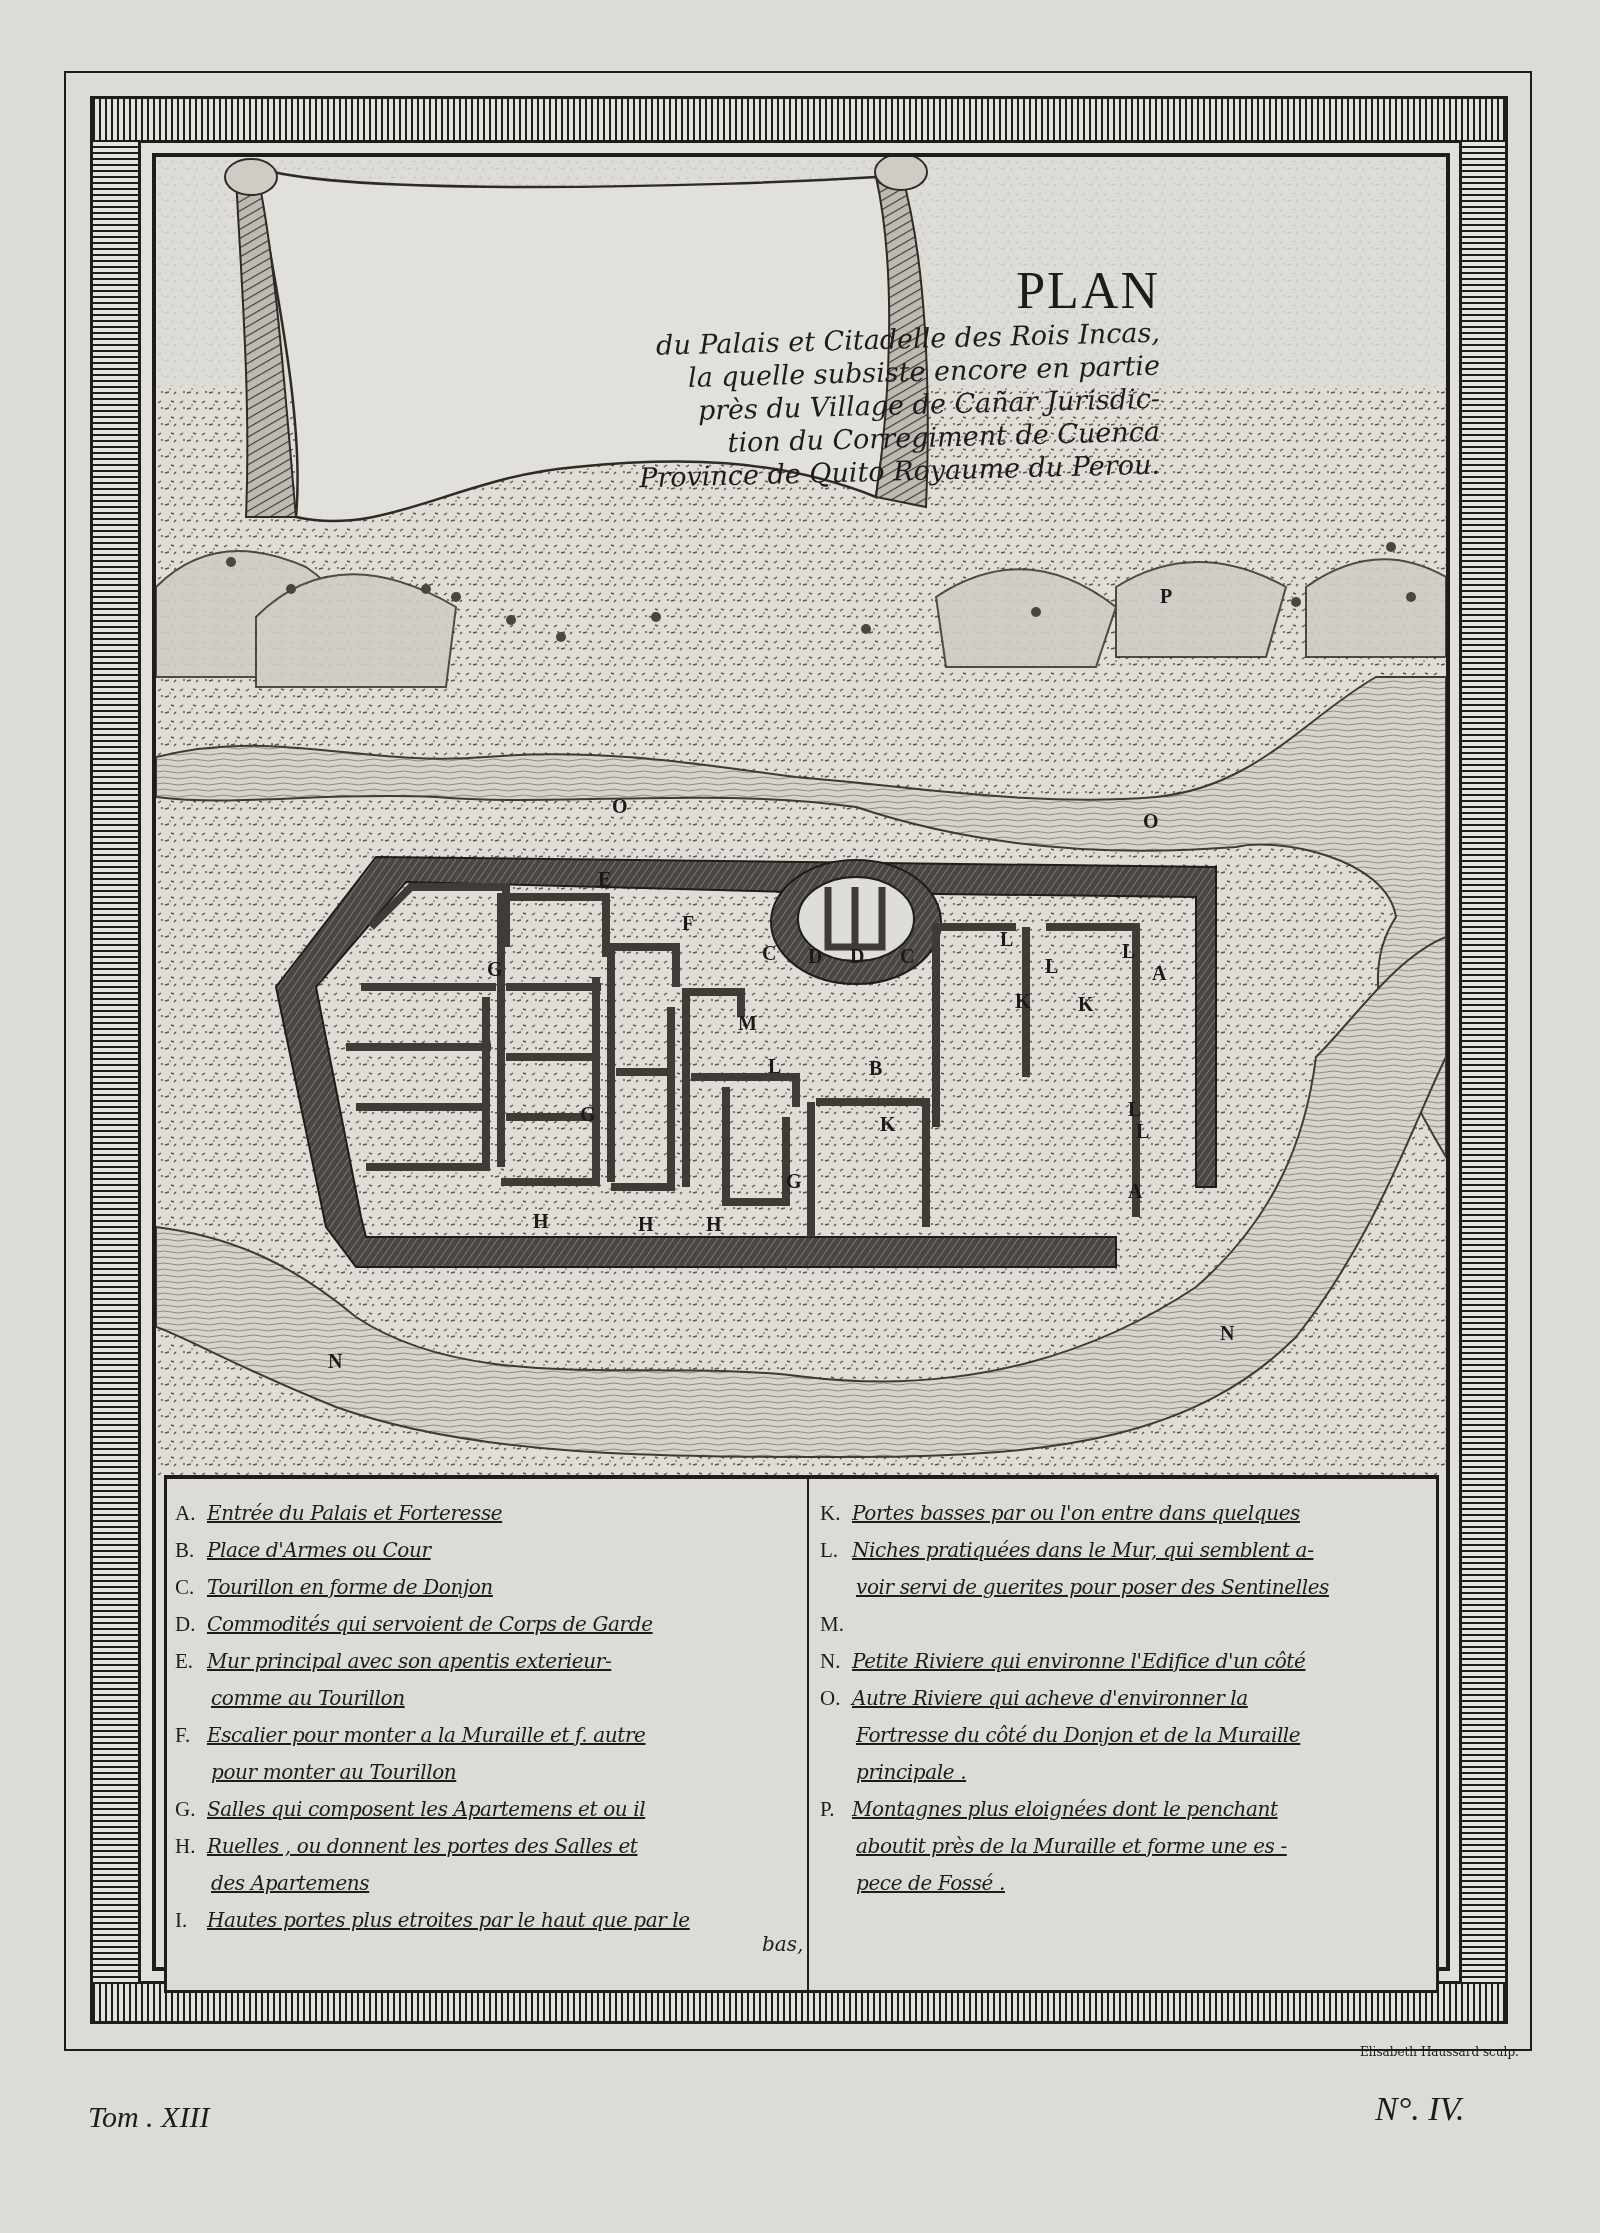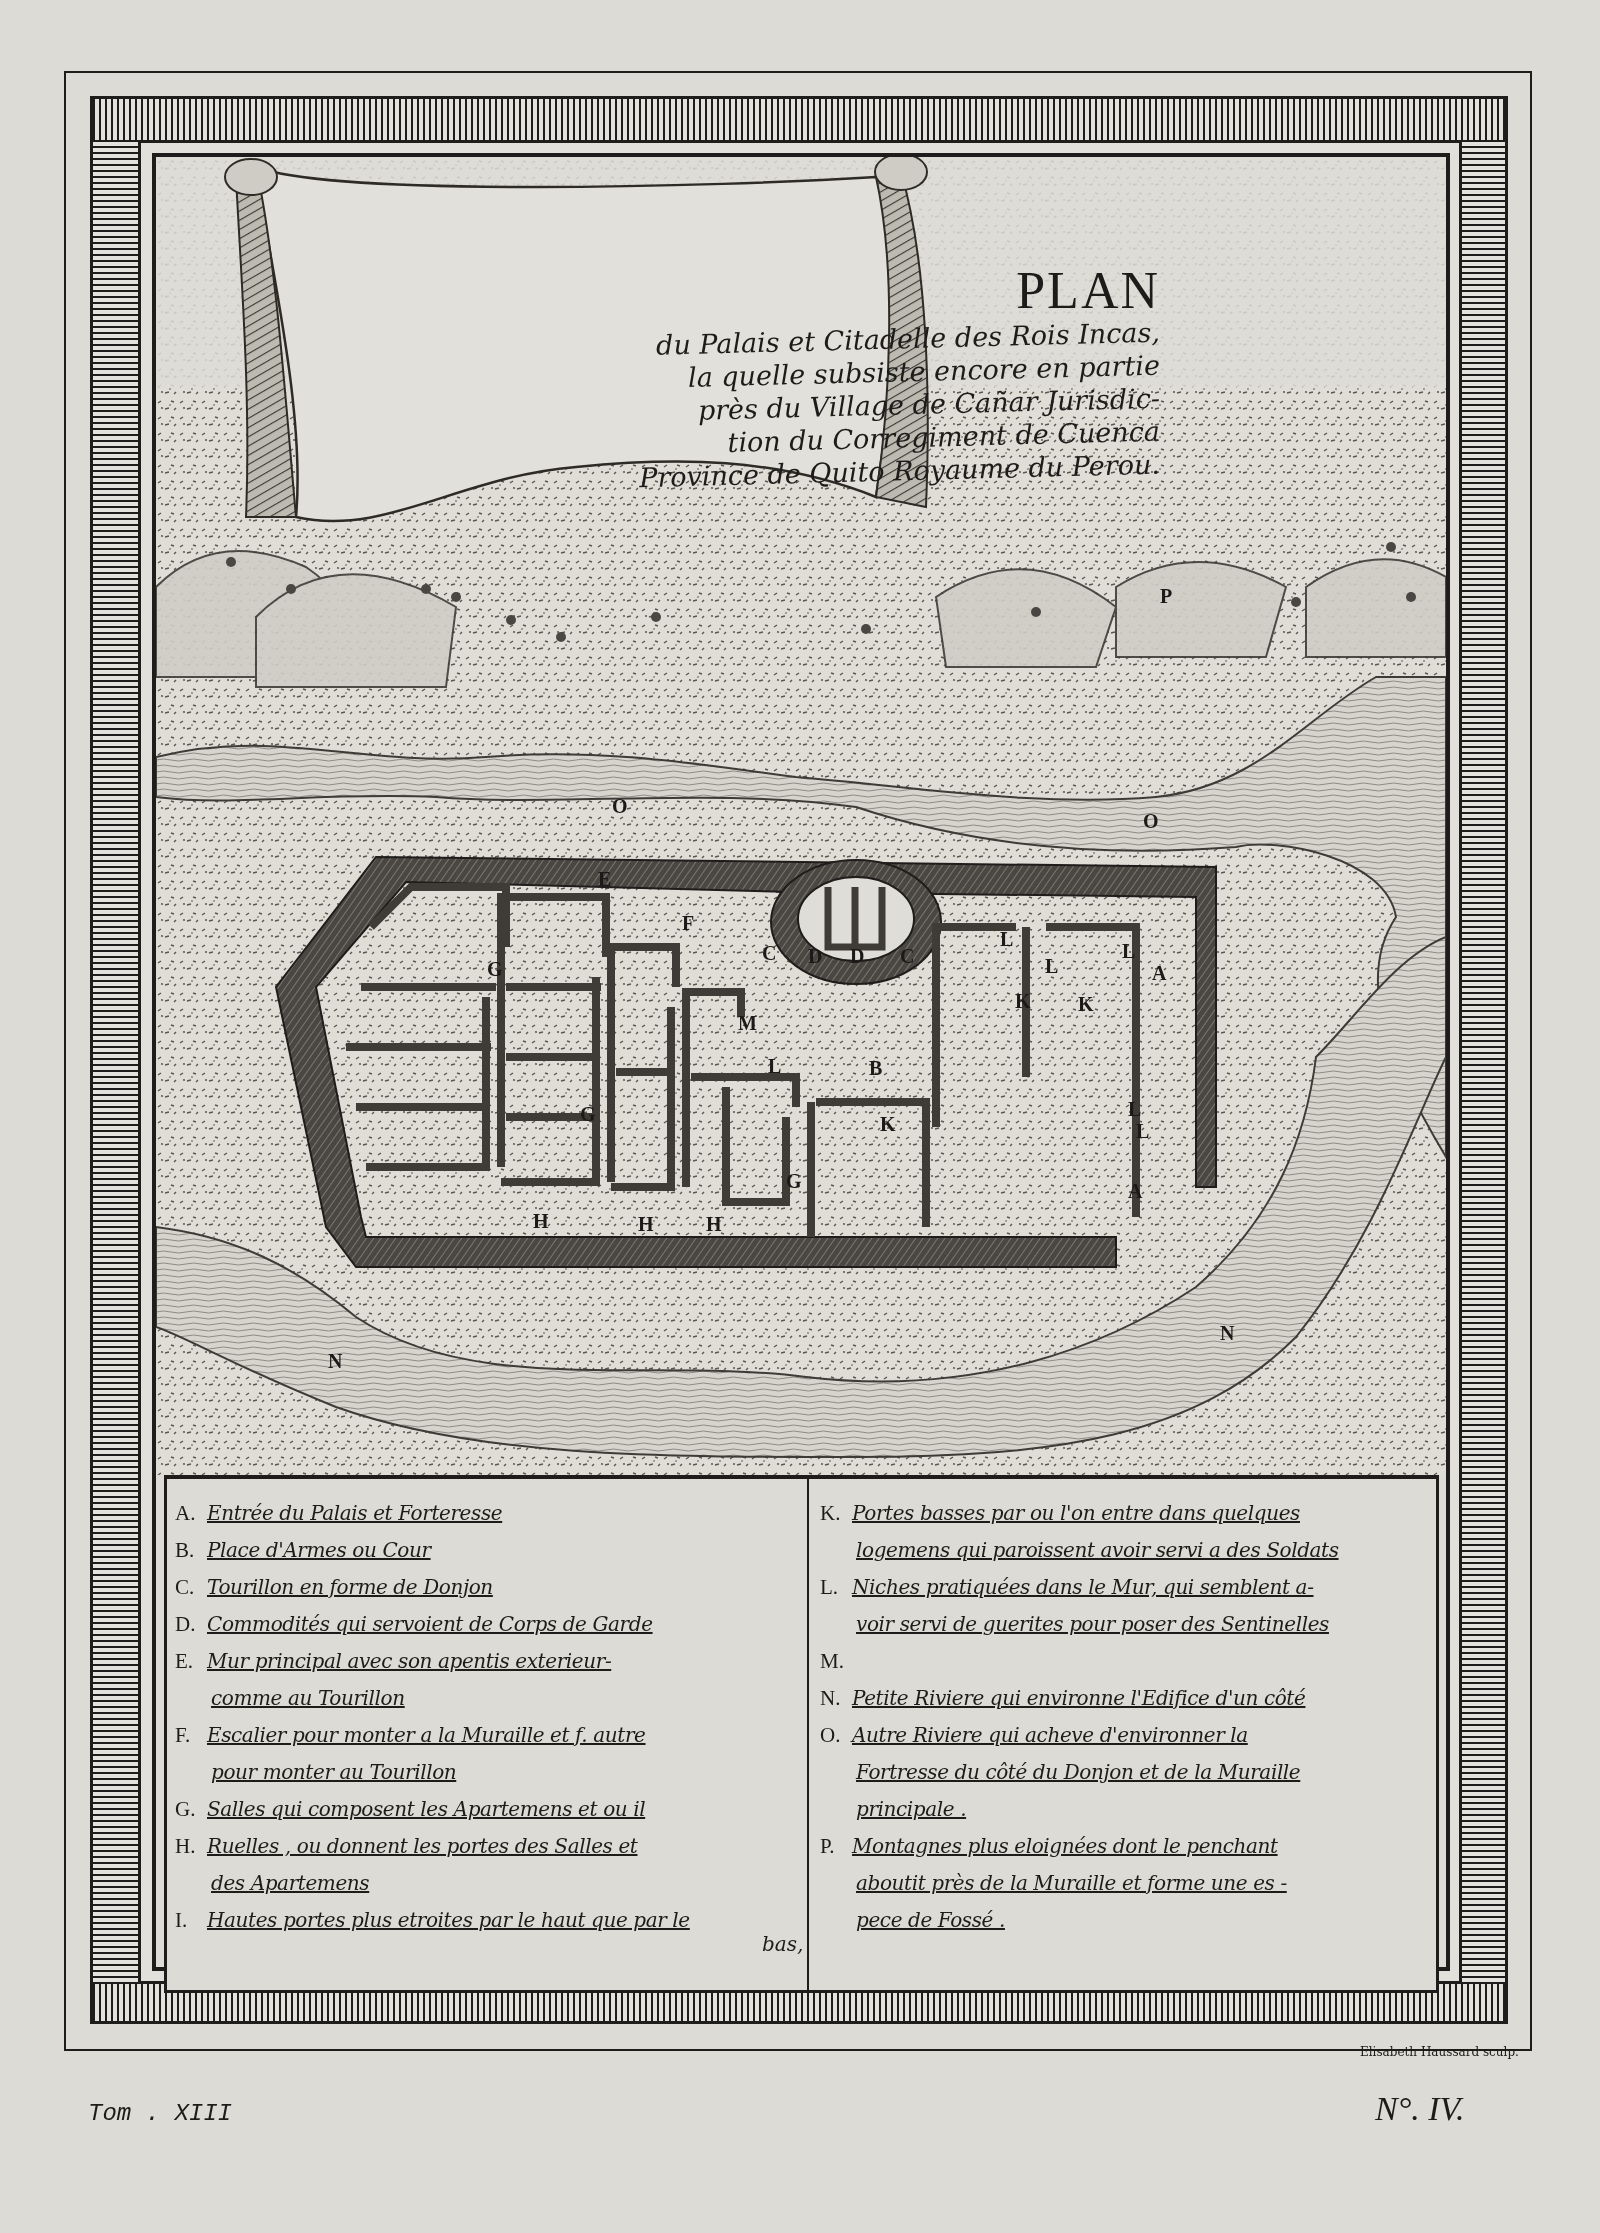--- a/index.html
+++ b/index.html
@@ -44,21 +44,21 @@
   .legend-col.left { left: 175px; }
   .legend-col.right { left: 820px; }
   .entry { display: flex; font-size: 21px; line-height: 37px; }
   .entry .key { font-family: "Liberation Serif", serif; width: 32px; flex: none; font-size: 21px; }
   .entry .txt { font-family: "DejaVu Serif", serif; font-style: italic; font-size: 20px; letter-spacing: -0.4px; }
   .entry .txt span { display: block; text-decoration: underline; }
   .entry .txt .cont { padding-left: 36px; margin-left: -32px; }
   .bas { position: absolute; left: 762px; top: 1932px; font-style: italic; font-size: 20px; }
 
   .signature { left: 1360px; top: 2045px; font-size: 12px; }
-  .tom { left: 88px; top: 2100px; font-family: Liberation Mono, monospace; font-style: italic; font-size: 24px; }
+  .tom { left: 88px; top: 2100px; font-family: Liberation Serif, serif; font-style: italic; font-size: 30px; }
   .num { left: 1375px; top: 2090px; font-family: "Liberation Serif", serif; font-style: italic; font-size: 34px; }
 </style>
 </head>
 <body>
 
 <div class="abs outer-line"></div>
 <div class="abs band"></div>
 <div class="abs band-side-l"></div>
 <div class="abs band-side-r"></div>
 <div class="abs band-inner"></div>
@@ -263,21 +263,20 @@
       </span>
     </div>
 </div>
 <span class="bas">bas,</span>
 
 <div class="abs legend-col right">
   <div class="entry">
       <span class="key">K.</span>
       <span class="txt">
         <span>Portes basses par ou l'on entre dans quelques</span>
-        <span class="cont">logemens qui paroissent avoir servi a des Soldats</span>
       </span>
     </div>
   <div class="entry">
       <span class="key">L.</span>
       <span class="txt">
         <span>Niches pratiquées dans le Mur, qui semblent a-</span>
         <span class="cont">voir servi de guerites pour poser des Sentinelles</span>
       </span>
     </div>
   <div class="entry">

